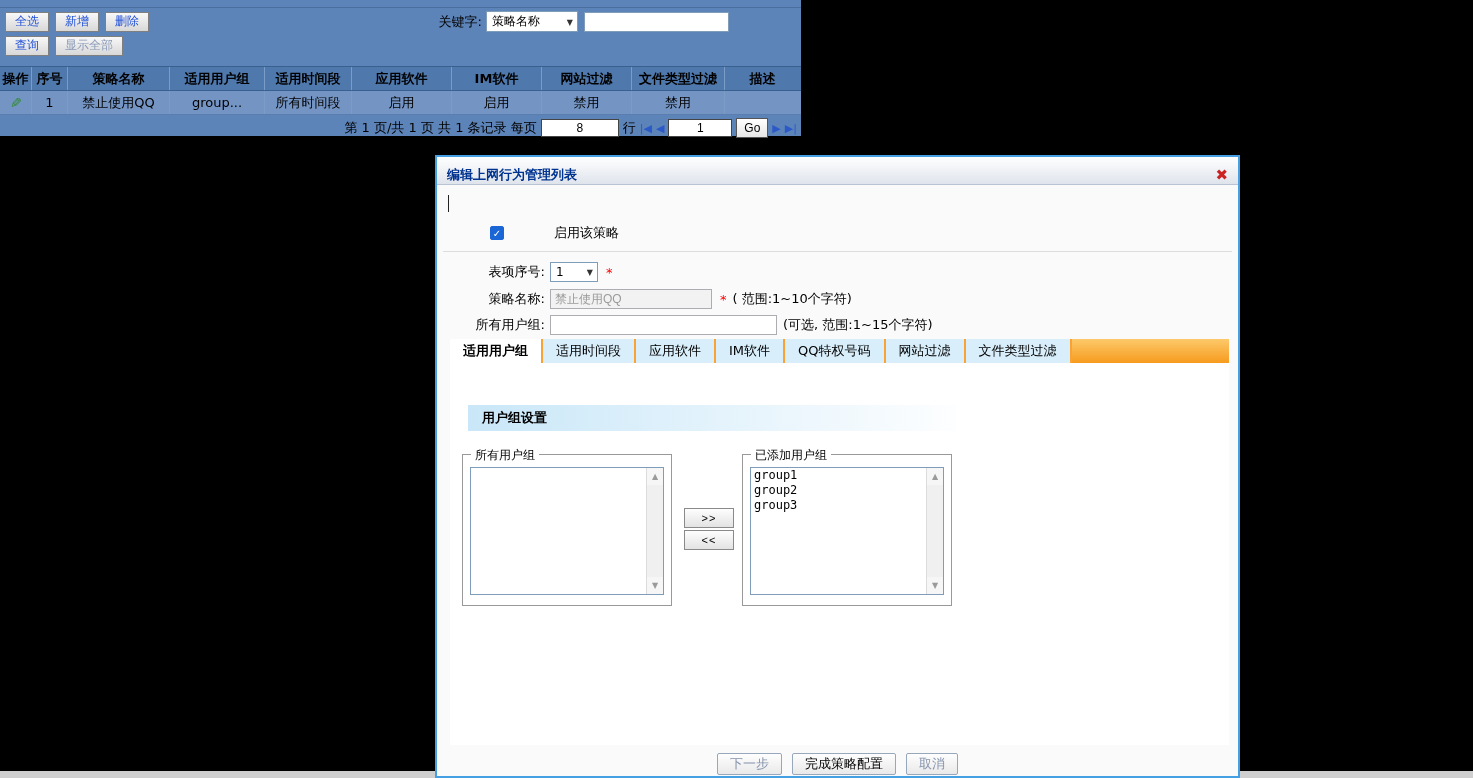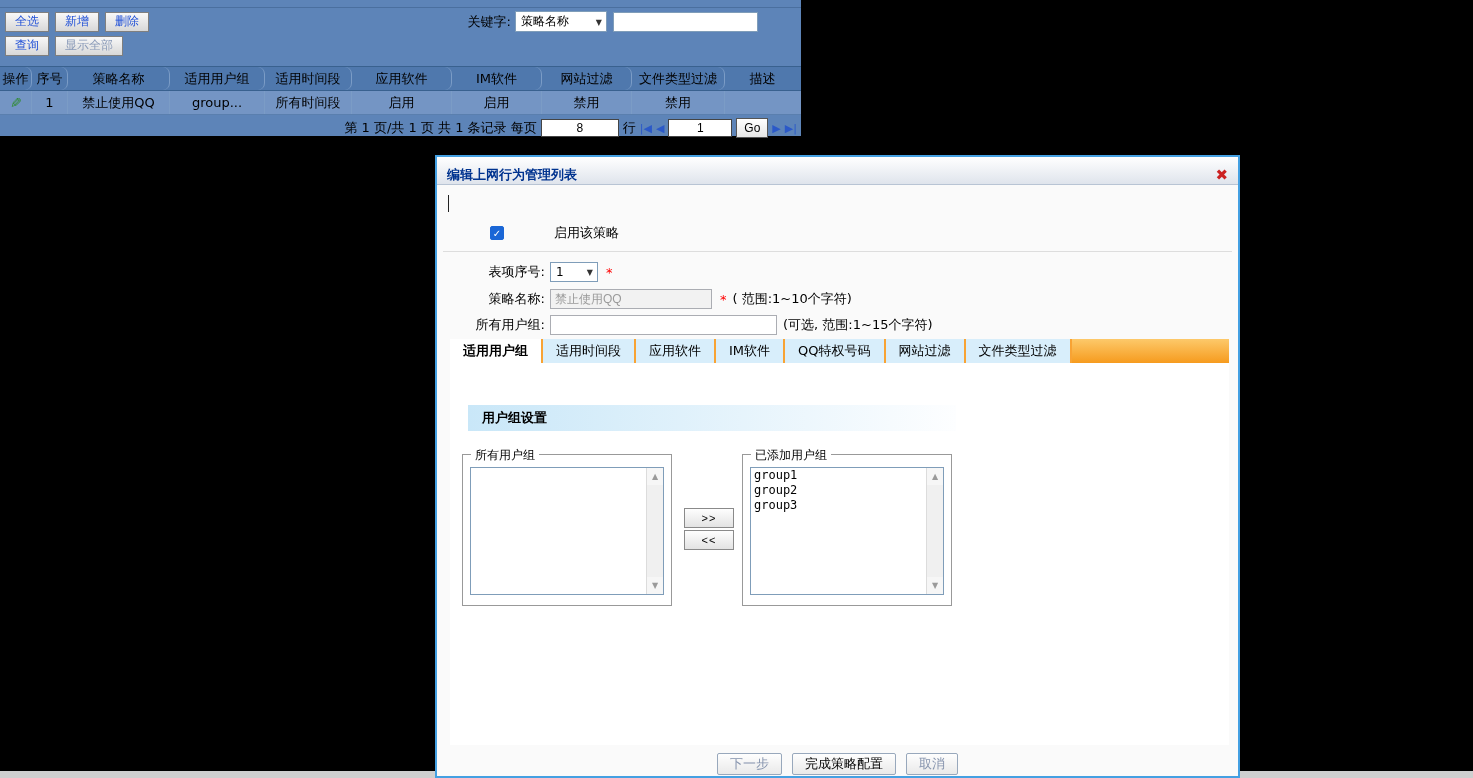--- a/index.html
+++ b/index.html
@@ -15,33 +15,33 @@
   .top-line { height:8px; border-bottom:1px solid #4a6f9f; }
   .toolbar { padding:2px 5px 0 5px; }
   .tb-row { display:flex; align-items:center; height:23px; }
   .tb-btn {
     height:20px; padding:0 9px; margin-right:6px;
     background:linear-gradient(#f8f8f8,#d8d8d8);
     border:1px solid #7f7f7f; color:#1f4fd6; font-size:12px;
     display:inline-flex; align-items:center; justify-content:center; white-space:nowrap; cursor:pointer;
   }
   .tb-btn.muted { color:#8a9ab8; }
-  .kw-group { margin-left:auto; margin-right:38px; display:flex; align-items:center; }
+  .kw-group { margin-left:auto; margin-right:67px; display:flex; align-items:center; }
   .kw-label { margin-right:4px; }
   .sel {
     position:relative; height:21px; background:#fff; border:1px solid #7f9db9;
     display:flex; align-items:center; padding:0 18px 0 5px; font-size:12px; cursor:pointer; white-space:nowrap;
   }
   .sel .sel-arrow { position:absolute; right:4px; top:50%; transform:translateY(-50%); font-size:8px; color:#333; }
   .kw-input { width:145px; height:20px; margin-left:6px; border:1px solid #7f9db9; background:#fff; padding:0 4px; font-size:12px; }
 
   
   .tbl { margin-top:9px; }
   .tbl-header { display:flex; height:25px; background:#4f78ad; border-top:1px solid #39618f; border-bottom:1px solid #39618f; }
-  .tbl-header .cell { font-weight:normal;border-radius:7px; }
+  .tbl-header .cell { font-weight:bold; }
   .tbl-row { display:flex; height:24px; background:#7495c4; border-bottom:1px solid #5a7fae; }
   .cell {
     display:flex; align-items:center; justify-content:center;
     font-size:13px; border-right:1px solid #7b9cc6; white-space:nowrap; overflow:hidden;
   }
   .c0{width:32px}.c1{width:36px}.c2{width:102px}.c3{width:95px}.c4{width:87px}
   .c5{width:100px}.c6{width:90px}.c7{width:90px}.c8{width:93px}.c9{width:75px;border-right:none}
   .edit-ic { color:#2e8b2e; font-size:14px; cursor:pointer; transform:scaleX(-1); }
 
   

